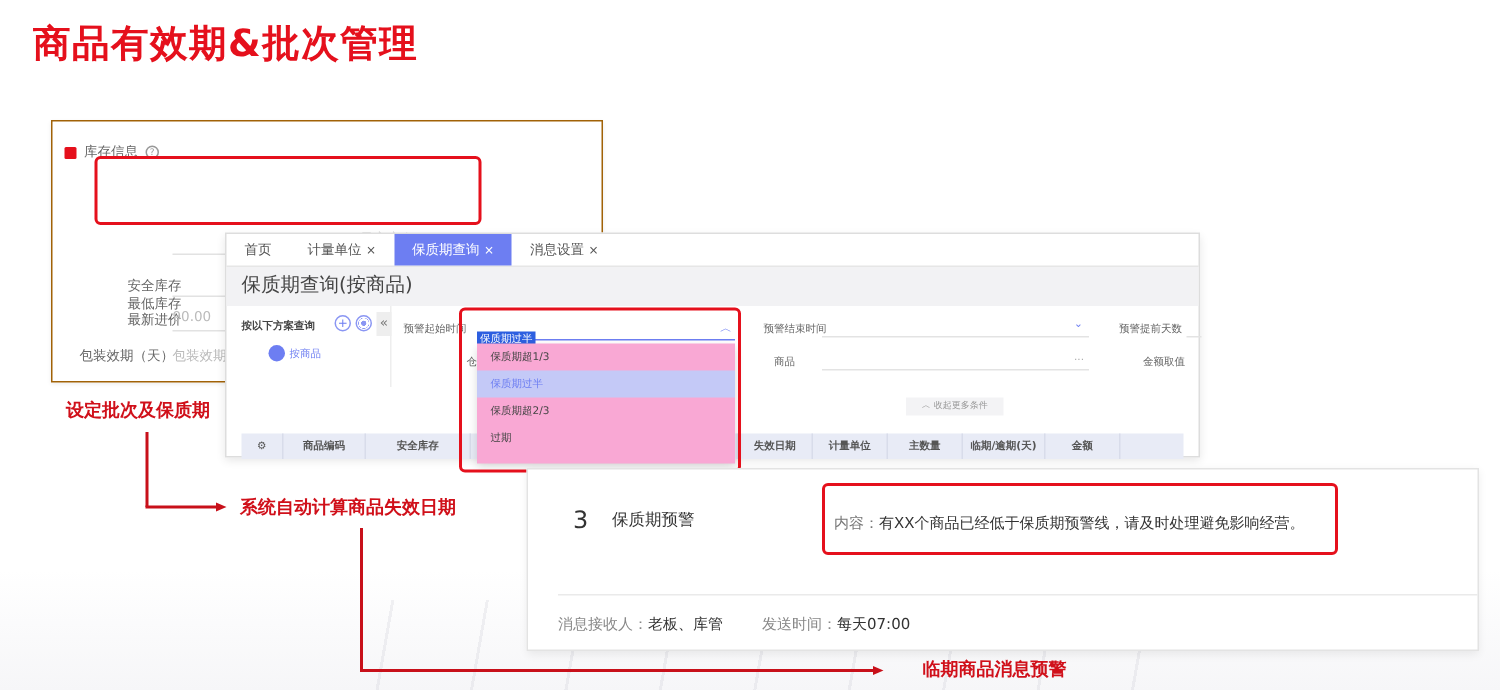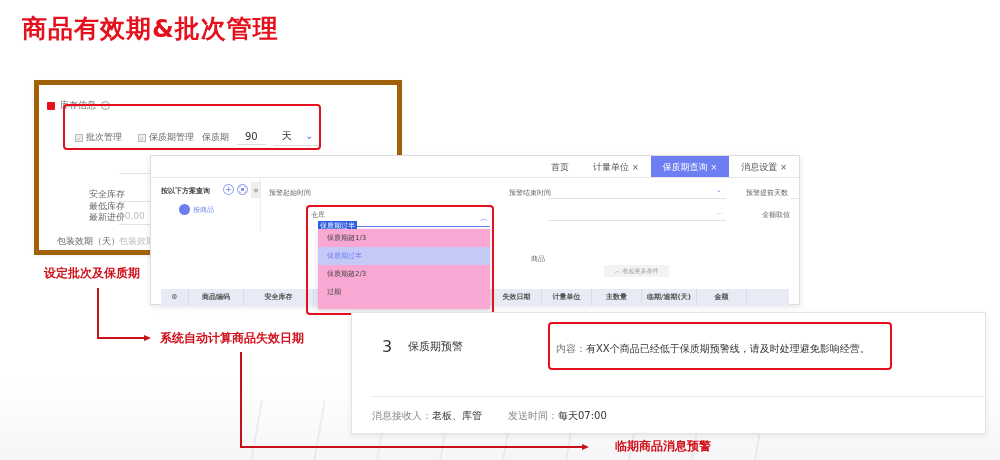--- a/index.html
+++ b/index.html
@@ -8,38 +8,38 @@
 
   .bg-decor { position: absolute; left: 0; top: 380px; width: 1000px; height: 80px;
     background: linear-gradient(180deg, #ffffff 0%, #f6f6f8 100%); }
   .bg-decor::before { content: ""; position: absolute; left: 200px; top: 20px; width: 600px; height: 60px;
     background: repeating-linear-gradient(100deg, transparent 0 60px, rgba(200,200,210,0.25) 60px 62px); }
 
   .page-title { position: absolute; left: 22px; top: 12px; font-size: 25px; font-weight: bold; color: #e5101c; letter-spacing: 1px; }
 
   
   .panel1 { position: absolute; left: 34px; top: 80px; width: 368px; height: 175px; background: #fff;
-    border: 5px solid #a16207; box-shadow: 0 1px 3px rgba(0,0,0,0.08); font-size: 9px; color: #666; }
+    border: 1px solid #a16207; box-shadow: 0 1px 3px rgba(0,0,0,0.08); font-size: 9px; color: #666; }
   .panel1 .sec-title { position: absolute; left: 8px; top: 14px; display: flex; align-items: center; gap: 5px; }
   .panel1 .sec-icon { width: 8px; height: 8px; background: #e5101c; border-radius: 1px; }
   .panel1 .help-icon { display: inline-block; width: 9px; height: 9px; border: 1px solid #999; border-radius: 50%; font-size: 6px; line-height: 8px; text-align: center; color: #999; }
   .panel1 .row1 { position: absolute; left: 36px; top: 44px; display: flex; align-items: center; gap: 8px; }
   .cb { display: inline-flex; align-items: center; gap: 3px; }
   .cb-box { width: 8px; height: 8px; border: 1px solid #bbb; background: #eee; font-size: 6px; line-height: 7px; text-align: center; color: #aaa; }
   .field-line { display: inline-block; border-bottom: 1px solid #ddd; padding: 0 8px 2px; color: #333; font-size: 10px; }
   .chev { color: #5a6cf0; font-size: 10px; }
   .panel1 .lbl-row { position: absolute; font-size: 9px; color: #666; }
   .panel1 .underline { position: absolute; height: 1px; background: #e2e2e2; }
 
   .red-box { position: absolute; border: 2px solid #e5101c; border-radius: 4px; pointer-events: none; }
 
   
   .panel2 { position: absolute; left: 150px; top: 155px; width: 650px; height: 150px; background: #fff;
     border: 1px solid #ddd; box-shadow: 0 2px 6px rgba(0,0,0,0.10); font-size: 8px; color: #555; }
-  .tabs { display: flex; height: 22px; border-bottom: 1px solid #e6e6e6; justify-content: flex-end; }
+  .tabs { display: flex; height: 22px; border-bottom: 1px solid #e6e6e6; }
   .tab { padding: 0 12px; line-height: 22px; font-size: 9px; color: #555; white-space: nowrap; }
   .tab.active { background: #6d7ef2; color: #fff; }
   .tab .x { margin-left: 3px; font-size: 8px; }
   .subtitle-bar { height: 26px; background: #f2f2f4; line-height: 26px; padding-left: 10px; font-size: 13px; color: #444; }
   .query-area { position: relative; height: 54px; }
   .left-col { position: absolute; left: 0; top: 0; width: 110px; height: 54px; border-right: 1px solid #eee; }
   .scheme-lbl { position: absolute; left: 10px; top: 8px; font-size: 7px; font-weight: bold; color: #444; }
   .circ-btn { position: absolute; top: 6px; width: 11px; height: 11px; border: 1px solid #8a96f3; border-radius: 50%; color: #6d7ef2; font-size: 8px; line-height: 9px; text-align: center; }
   .collapse-btn { position: absolute; left: 100px; top: 4px; width: 10px; height: 16px; background: #eee; color: #777; font-size: 9px; line-height: 16px; text-align: center; }
   .by-item { position: absolute; left: 28px; top: 26px; display: flex; align-items: center; gap: 3px; color: #6d7ef2; font-size: 7px; }
@@ -80,73 +80,58 @@
 <div class="bg-decor"></div>
 
 <div class="page-title">商品有效期&amp;批次管理</div>
 
 <div class="panel1">
   <div class="sec-title">
     <span class="sec-icon"></span>
     <span>库存信息</span>
     <span class="help-icon">?</span>
   </div>
-  <div class="row1">
-    <span class="cb">
-      <span class="cb-box">✓</span>
-      <span>批次管理</span>
-    </span>
-    <span class="cb" style="margin-left:8px;">
-      <span class="cb-box">✓</span>
-      <span>保质期管理</span>
-    </span>
-    <span>保质期</span>
-    <span class="field-line">90</span>
-    <span class="field-line">
-      <span>天</span>
-      <span class="chev" style="margin-left:10px;">⌄</span>
-    </span>
-  </div>
   <div class="lbl-row" style="left:50px; top:75px;margin-top:40px;">最低库存</div>
   <div class="underline" style="left:80px; top:88px; width:100px;"></div>
   <div class="lbl-row" style="left:205px; top:72px; color:#aaa;">最高库存</div>
   <div class="lbl-row" style="left:50px; top:103px;">安全库存</div>
   <div class="underline" style="left:80px; top:116px; width:100px;"></div>
   <div class="lbl-row" style="left:50px; top:126px;">最新进价</div>
   <div class="lbl-row" style="left:80px; top:126px; color:#bbb;">90.00</div>
   <div class="underline" style="left:80px; top:139px; width:100px;"></div>
   <div class="lbl-row" style="left:18px; top:150px;">包装效期（天）</div>
   <div class="lbl-row" style="left:80px; top:150px; color:#bbb;">包装效期</div>
 </div>
 <div class="red-box" style="left:63px; top:104px; width:258px; height:46px;"></div>
 
 <div class="panel2">
   <div class="tabs">
     <div class="tab"><span>首页</span></div>
     <div class="tab"><span>计量单位</span><span class="x">×</span></div>
     <div class="tab active"><span>保质期查询</span><span class="x">×</span></div>
     <div class="tab"><span>消息设置</span><span class="x">×</span></div>
   </div>
+  <div class="subtitle-bar">保质期查询(按商品)</div>
   <div class="query-area">
     <div class="left-col">
       <span class="scheme-lbl">按以下方案查询</span>
       <span class="circ-btn" style="left:72px;">+</span>
       <span class="circ-btn" style="left:86px; background: radial-gradient(circle, #8a96f3 25%, #fff 30%, #fff 50%, #8a96f3 55%, #fff 60%);"></span>
       <span class="collapse-btn">«</span>
       <span class="by-item">
         <span class="by-icon"></span>
         <span>按商品</span>
       </span>
     </div>
     <span class="qlbl" style="left:118px; top:10px;">预警起始时间</span>
     <span class="qlbl" style="left:160px; top:32px;">仓库</span>
     <span class="qlbl" style="left:358px; top:10px;">预警结束时间</span>
     <div class="qline" style="left:397px; top:20px; width:178px;"></div>
     <span class="qlbl" style="left:565px; top:8px; color:#6d7ef2;">⌄</span>
-    <span class="qlbl" style="left:380px; top:32px;margin-top:44px;">商品</span>
+    <span class="qlbl" style="left:365px; top:32px;">商品</span>
     <div class="qline" style="left:397px; top:42px; width:178px;"></div>
     <span class="qlbl" style="left:565px; top:32px; color:#aaa;">···</span>
     <span class="qlbl" style="left:595px; top:10px;">预警提前天数</span>
     <div class="qline" style="left:640px; top:20px; width:10px;"></div>
     <span class="qlbl" style="left:611px; top:32px;">金额取值</span>
   </div>
   <div class="more-btn" style="left:453px; top:109px;">
     <span>︿ </span><span>收起更多条件</span>
   </div>
   <div class="tbl-head">

